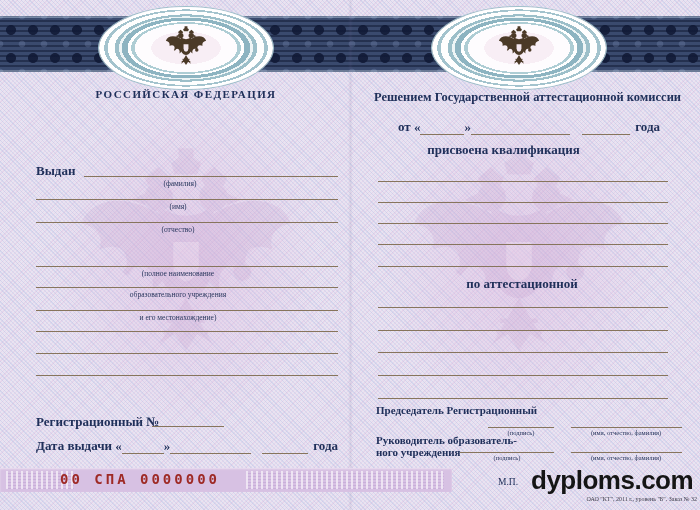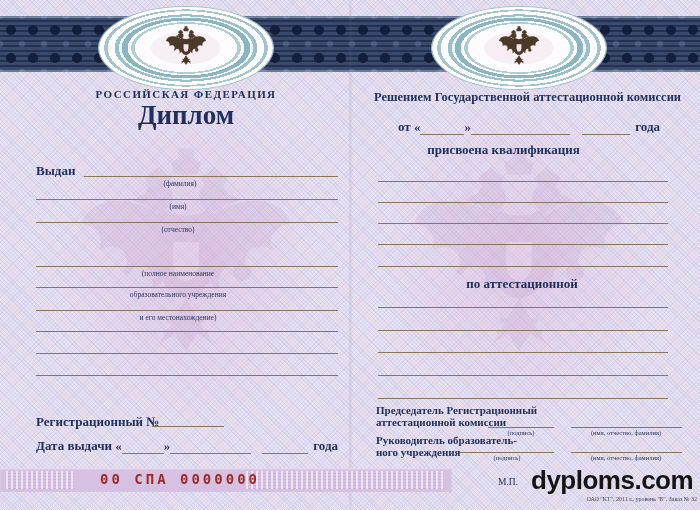--- a/index.html
+++ b/index.html
@@ -57,21 +57,21 @@
   .frow .blank{border-bottom:1px solid #87755c;height:13px;display:inline-block;}
   .frow .gap{display:inline-block;}
   
   .serial-band{position:absolute;left:0;top:468px;width:452px;height:24px;background:#d7c1e3;
     box-shadow:inset 0 1px 2px rgba(255,255,255,.5);}
   .ghost{position:absolute;top:3px;height:18px;opacity:.75;
     background-image:
       repeating-linear-gradient(90deg, rgba(250,246,252,.9) 0 2px, rgba(215,193,227,0) 2px 5px),
       repeating-linear-gradient(0deg, rgba(195,166,214,.9) 0 1px, rgba(0,0,0,0) 1px 3px);}
   .ghost.g1{left:6px;width:68px}.ghost.g2{left:246px;width:198px}
-  .serial{position:absolute;left:60px;top:471px;width:200px;text-align:right;
+  .serial{position:absolute;left:60px;top:471px;width:200px;text-align:left;
     font-family:"DejaVu Sans Mono",monospace;font-weight:bold;font-size:14px;
     letter-spacing:3px;color:#9e2a26;}
   
   .site{position:absolute;left:531px;top:465px;font-family:"Liberation Sans",sans-serif;
     font-weight:bold;font-size:26px;letter-spacing:-.5px;color:#151515;}
   .print-note{position:absolute;left:540px;top:496px;width:157px;text-align:right;
     font-size:6px;color:#3c3c4a;white-space:nowrap;}
   .stamp{font-size:9.5px;}
   .crease{position:absolute;left:348px;top:0;width:5px;height:100%;
     background:linear-gradient(90deg,rgba(0,0,0,0),rgba(110,100,150,.12),rgba(0,0,0,0));}
@@ -122,21 +122,20 @@
       <use href="#eagle"></use>
     </svg>
   <svg class="wm-eagle w2" viewBox="0 0 64 60">
       <use href="#eagle"></use>
     </svg>
 
   <div class="crease"></div>
 
   <div class="abs ctr" style="left:36px;top:88px;width:300px">
     <div class="country">РОССИЙСКАЯ ФЕДЕРАЦИЯ</div>
-    <div class="title">Диплом</div>
   </div>
 
   <span class="abs h13" style="left:36px;top:163px">Выдан</span>
   <div class="fline" style="left:84px;top:176px;width:254px"></div>
   <span class="cap" style="left:180px;top:179px">(фамилия)</span>
 
   <div class="fline" style="left:36px;top:199px;width:302px"></div>
   <span class="cap" style="left:178px;top:202px">(имя)</span>
 
   <div class="fline" style="left:36px;top:222px;width:302px"></div>
@@ -198,21 +197,20 @@
 
   <div class="abs ctr h13" style="left:374px;top:276px;width:296px">по аттестационной</div>
 
   <div class="fline" style="left:378px;top:307px;width:290px"></div>
   <div class="fline" style="left:378px;top:330px;width:290px"></div>
   <div class="fline" style="left:378px;top:352px;width:290px"></div>
   <div class="fline" style="left:378px;top:375px;width:290px"></div>
   <div class="fline" style="left:378px;top:398px;width:290px"></div>
 
   <span class="abs sig" style="left:376px;top:405px">Председатель Регистрационный</span>
-  <span class="abs sig" style="left:376px;top:417px">аттестационной комиссии</span>
   <div class="fline" style="left:488px;top:427px;width:66px"></div>
   <div class="fline" style="left:571px;top:427px;width:111px"></div>
   <span class="cap tiny" style="left:521px;top:429px">(подпись)</span>
   <span class="cap tiny" style="left:626px;top:429px">(имя, отчество, фамилия)</span>
 
   <span class="abs sig" style="left:376px;top:435px">Руководитель образователь-</span>
   <span class="abs sig" style="left:376px;top:447px">ного учреждения</span>
   <div class="fline" style="left:460px;top:452px;width:94px"></div>
   <div class="fline" style="left:571px;top:452px;width:111px"></div>
   <span class="cap tiny" style="left:507px;top:454px">(подпись)</span>

